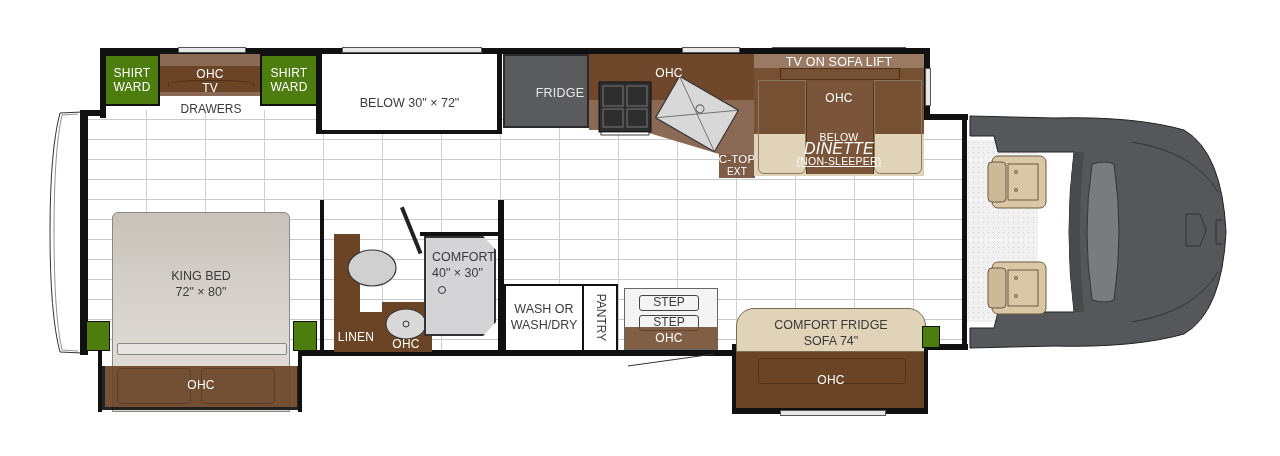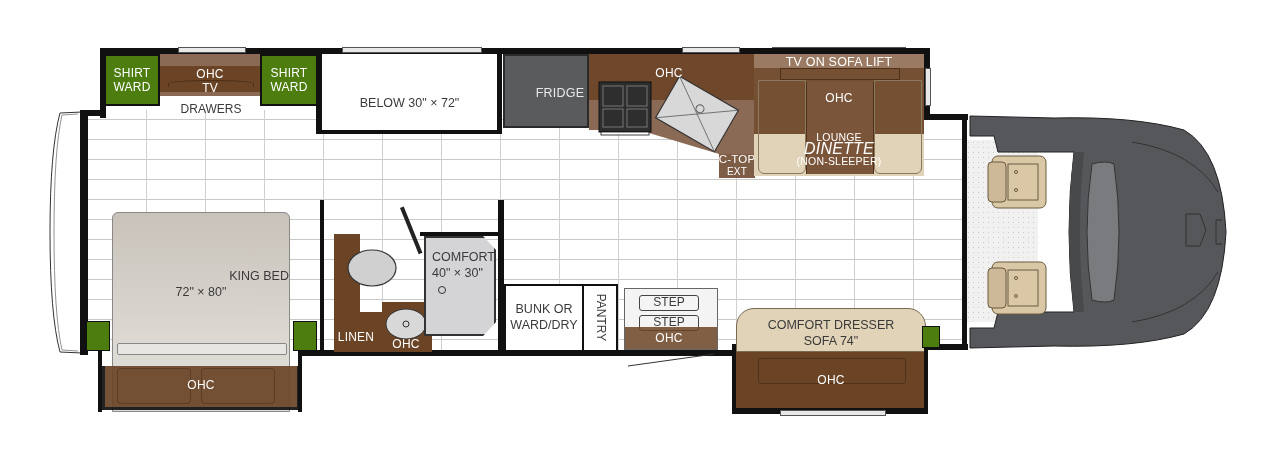--- a/index.html
+++ b/index.html
@@ -110,28 +110,28 @@
 
   <div class="abs" style="left:0;top:14px;width:170px;height:66px;background:#6b4426;opacity:0.92;"></div>
   <div class="abs" style="left:26px;top:14px;width:118px;height:10px;border:1px solid #4f3019;"></div>
 
   <div class="abs" style="left:52px;top:28px;width:66px;height:92px;background:#7a553a;border-left:1px solid #4f3019;border-right:1px solid #4f3019;"></div>
 
   <div class="abs" style="left:4px;top:26px;width:46px;height:92px;border:1px solid #8a7a62;border-radius:0 0 6px 6px;"></div>
   <div class="abs" style="left:120px;top:26px;width:46px;height:92px;border:1px solid #8a7a62;border-radius:0 0 6px 6px;"></div>
   <div class="lbl" style="left:0;right:0;top:1px;font-size:12.5px;">TV ON SOFA LIFT</div>
   <div class="lbl" style="left:52px;width:66px;top:37px;">OHC</div>
-  <div class="lbl" style="left:42px;width:86px;top:77px;font-size:10.5px;line-height:12px;">LOUNGE</div>
+  <div class="lbl" style="left:42px;width:86px;top:77px;font-size:10.5px;line-height:12px;">BELOW</div>
   <div class="lbl" style="left:42px;width:86px;top:89px;font-size:16px;line-height:12px;font-style:italic;">DINETTE</div>
-  <div class="lbl" style="left:34px;width:102px;top:101px;font-size:10.5px;line-height:12px;">(NON-SLEEPER)</div>
+  <div class="lbl" style="left:34px;width:102px;top:101px;font-size:10.5px;line-height:12px;text-decoration:underline;">(NON-SLEEPER)</div>
 </div>
 <div class="wall" style="left:754px;top:48px;width:176px;height:6px;"></div>
 
 <div class="abs" style="left:112px;top:212px;width:178px;height:200px;background:linear-gradient(#c8c2ba,#dedad4 70%);border-radius:6px 6px 0 0;border:1px solid #888;box-sizing:border-box;">
-  <div class="lbl-dark" style="left:0;right:0;top:56px;font-size:12.5px;text-align:right;">KING BED</div>
+  <div class="lbl-dark" style="left:0;right:0;top:56px;font-size:12.5px;">KING BED</div>
   <div class="lbl-dark" style="left:0;right:0;top:72px;font-size:12.5px;">72" × 80"</div>
   <div class="abs" style="left:4px;top:130px;width:168px;height:10px;border:1px solid #888;border-radius:2px;background:#e8e6e2;"></div>
 </div>
 <div class="abs" style="left:102px;top:366px;width:198px;height:44px;background:#6b4426;opacity:0.92;border:3px solid #111;border-top:none;box-sizing:border-box;">
   <div class="abs" style="left:12px;top:2px;width:72px;height:34px;border:1px solid #4f3019;border-radius:4px;"></div>
   <div class="abs" style="left:96px;top:2px;width:72px;height:34px;border:1px solid #4f3019;border-radius:4px;"></div>
   <div class="lbl" style="left:0;right:0;top:12px;">OHC</div>
 </div>
 <div class="cab" style="left:86px;top:321px;width:24px;height:30px;border-width:1px;"></div>
 <div class="cab" style="left:293px;top:321px;width:24px;height:30px;border-width:1px;"></div>
@@ -152,22 +152,22 @@
 <div class="abs" style="left:400px;top:208px;width:4px;height:50px;background:#222;transform:rotate(-22deg);transform-origin:top left;"></div>
 <div class="wall" style="left:420px;top:232px;width:82px;height:4px;"></div>
 <div class="abs" style="left:424px;top:236px;width:72px;height:100px;background:#d4d4d6;border:2px solid #333;box-sizing:border-box;clip-path:polygon(0 0,82% 0,100% 14%,100% 86%,82% 100%,0 100%);">
   <div class="lbl-dark" style="left:6px;top:12px;text-align:left;font-size:12.5px;">COMFORT</div>
   <div class="lbl-dark" style="left:6px;top:28px;text-align:left;font-size:12.5px;">40" × 30"</div>
   <div class="abs" style="left:12px;top:48px;width:6px;height:6px;border:1px solid #333;border-radius:50%;"></div>
 </div>
 <div class="wall" style="left:498px;top:200px;width:6px;height:152px;"></div>
 
 <div class="abs" style="left:504px;top:284px;width:80px;height:68px;background:#fff;border:2px solid #111;box-sizing:border-box;">
-  <div class="lbl-dark" style="left:0;right:0;top:16px;font-size:12.5px;">BUNK OR</div>
-  <div class="lbl-dark" style="left:0;right:0;top:32px;font-size:12.5px;">WARD/DRY</div>
+  <div class="lbl-dark" style="left:0;right:0;top:16px;font-size:12.5px;">WASH OR</div>
+  <div class="lbl-dark" style="left:0;right:0;top:32px;font-size:12.5px;">WASH/DRY</div>
 </div>
 <div class="abs" style="left:582px;top:284px;width:36px;height:68px;background:#fff;border:2px solid #111;box-sizing:border-box;">
   <div class="lbl-dark" style="left:-14px;top:24px;width:60px;transform:rotate(90deg);font-size:12px;">PANTRY</div>
 </div>
 
 <div class="abs" style="left:624px;top:288px;width:94px;height:62px;background:#f4f4f4;border:1px solid #666;box-sizing:border-box;">
   <div class="abs" style="left:14px;top:6px;width:58px;height:14px;border:1px solid #444;border-radius:3px;"></div>
   <div class="lbl-dark" style="left:14px;top:6px;width:60px;font-size:12px;line-height:14px;">STEP</div>
   <div class="abs" style="left:14px;top:26px;width:58px;height:14px;border:1px solid #444;border-radius:3px;"></div>
   <div class="lbl-dark" style="left:14px;top:26px;width:60px;font-size:12px;line-height:14px;">STEP</div>
@@ -177,21 +177,21 @@
 <div class="abs" style="left:628px;top:352px;width:86px;height:16px;">
   <svg width="86" height="16">
       <line x1="0" y1="14" x2="86" y2="2" stroke="#333" stroke-width="1"></line>
     </svg>
 </div>
 
 <div class="abs" style="left:736px;top:308px;width:190px;height:108px;">
   <div class="abs" style="left:0;top:0;width:190px;height:44px;background:#e0d3b8;border-radius:18px 18px 0 0;border:1px solid #7a6a52;box-sizing:border-box;"></div>
   <div class="abs" style="left:0;top:44px;width:190px;height:56px;background:#6b4426;"></div>
   <div class="abs" style="left:22px;top:50px;width:146px;height:24px;border:1px solid #4f3019;border-radius:3px;"></div>
-  <div class="lbl-dark" style="left:0;right:0;top:10px;font-size:12.5px;">COMFORT DRESSER</div>
+  <div class="lbl-dark" style="left:0;right:0;top:10px;font-size:12.5px;">COMFORT FRIDGE</div>
   <div class="lbl-dark" style="left:0;right:0;top:26px;font-size:12.5px;">SOFA 74"</div>
   <div class="lbl" style="left:0;right:0;top:65px;">OHC</div>
   <div class="abs" style="left:0;top:100px;width:190px;height:6px;background:#111;"></div>
   <div class="window" style="left:44px;top:102px;width:104px;height:4px;"></div>
 </div>
 <div class="wall" style="left:732px;top:344px;width:4px;height:70px;"></div>
 <div class="wall" style="left:924px;top:344px;width:4px;height:70px;"></div>
 <div class="cab" style="left:922px;top:326px;width:18px;height:22px;border-width:1px;"></div>
 
 <div class="abs" style="left:964px;top:112px;width:270px;height:240px;">

